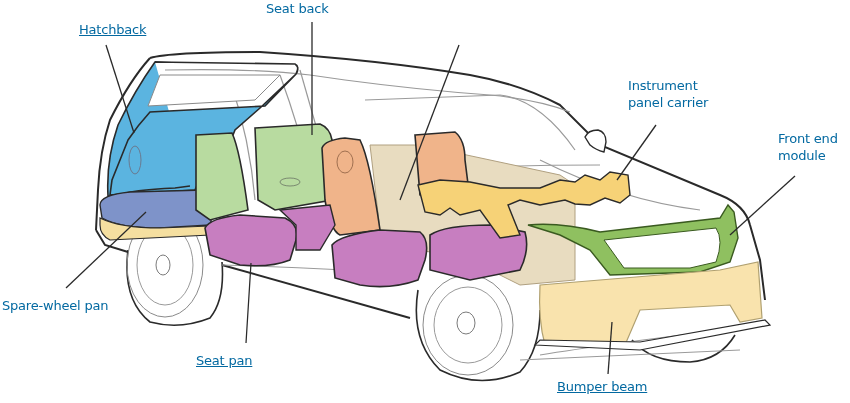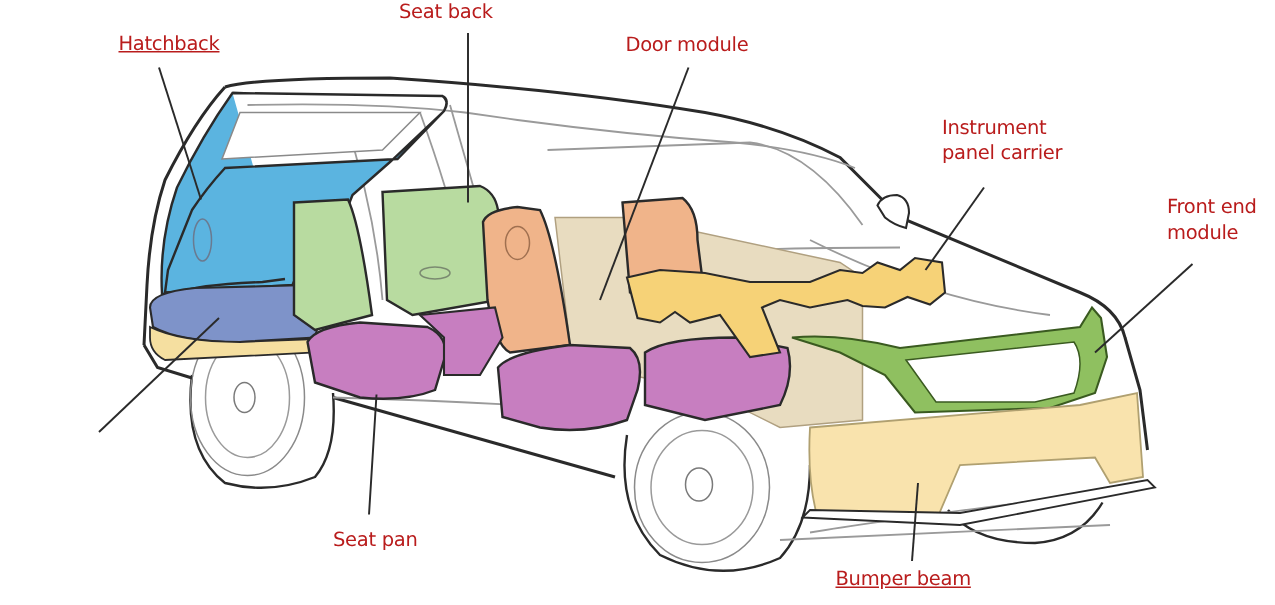--- a/index.html
+++ b/index.html
@@ -2,21 +2,21 @@
 <html><head>
 <meta charset="utf-8">
 <style>
   html, body { margin: 0; padding: 0; background: #ffffff; }
   body { width: 850px; height: 403px; overflow: hidden; position: relative; }
   #stage { position: absolute; left: 0; top: 0; width: 850px; height: 403px; }
   .label {
     position: absolute;
     font-family: "DejaVu Sans", sans-serif;
     font-size: 13px;
-    color: #b91c1c;
+    color: #0369a1;
     line-height: 17px;
     white-space: nowrap;
     letter-spacing: -0.2px;
   }
 </style>
 </head>
 <body>
 
 <div id="stage">
 <svg width="850" height="403" viewBox="0 0 850 403" xmlns="http://www.w3.org/2000/svg">
@@ -113,24 +113,24 @@
     <line x1="795" y1="176" x2="730" y2="235"></line>
     <line x1="66" y1="288" x2="146" y2="212"></line>
     <line x1="246" y1="343" x2="251" y2="263"></line>
     <line x1="608" y1="374" x2="612" y2="322"></line>
   </g>
 </svg>
 
 
 <div class="label" style="left:79px; top:21px;text-decoration:underline;">Hatchback</div>
 <div class="label" style="left:266px; top:0px;">Seat back</div>
-<div class="label" style="left:417px; top:22px;">Door module</div>
 <div class="label" style="left:778px; top:130px;">
   <div>Front end</div>
   <div>module</div>
 </div>
 <div class="label" style="left:628px; top:77px;">
   <div>Instrument</div>
   <div>panel carrier</div>
 </div>
-<div class="label" style="left:222px; top:352px;">Seat pan</div>
+<div class="label" style="left:2px; top:297px;">Spare-wheel pan</div>
+<div class="label" style="left:196px; top:352px;text-decoration:underline;">Seat pan</div>
 <div class="label" style="left:557px; top:378px;text-decoration:underline;">Bumper beam</div>
 </div>
 
 </body></html>

